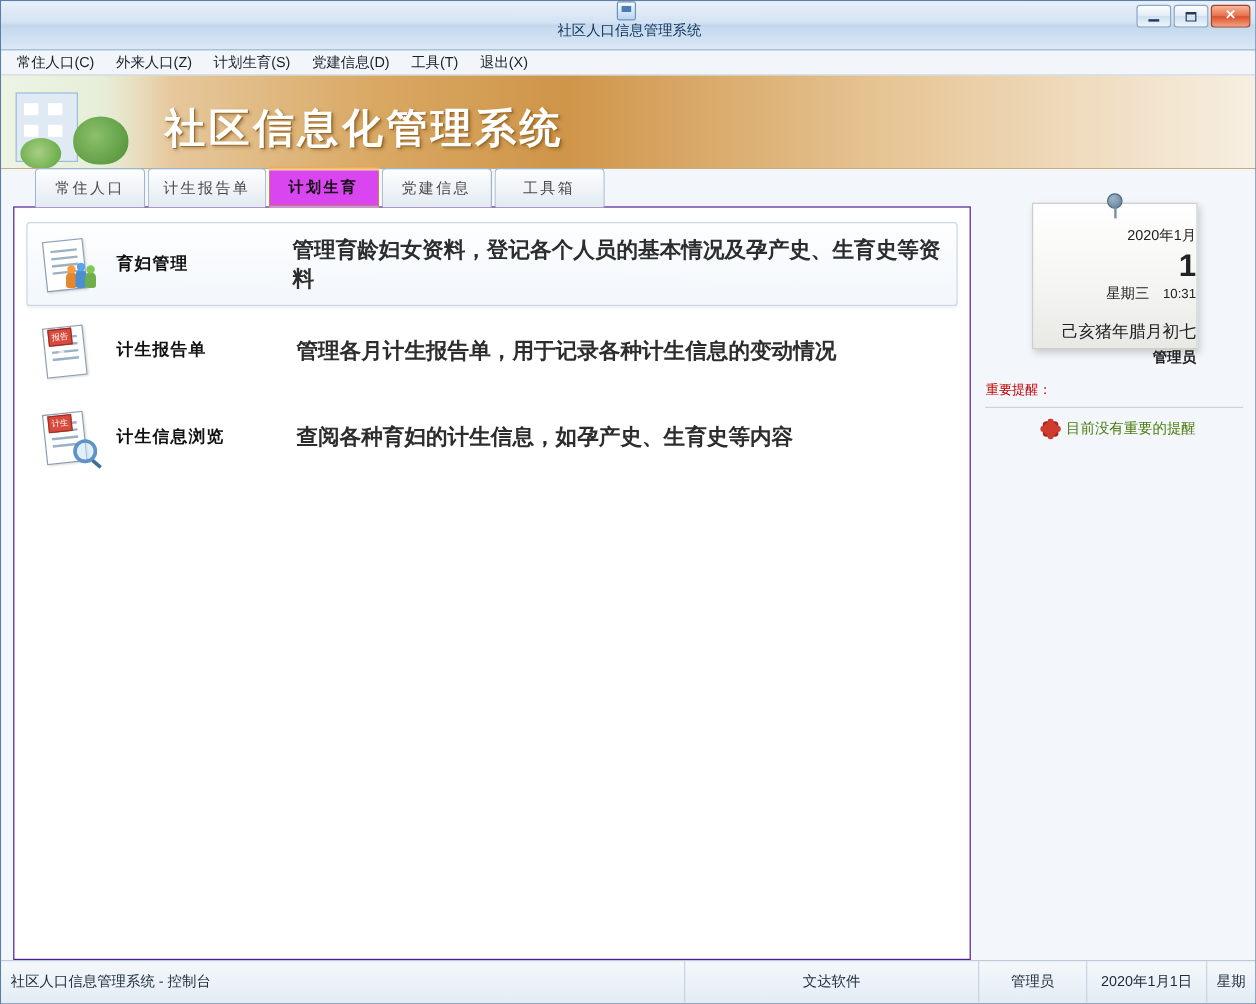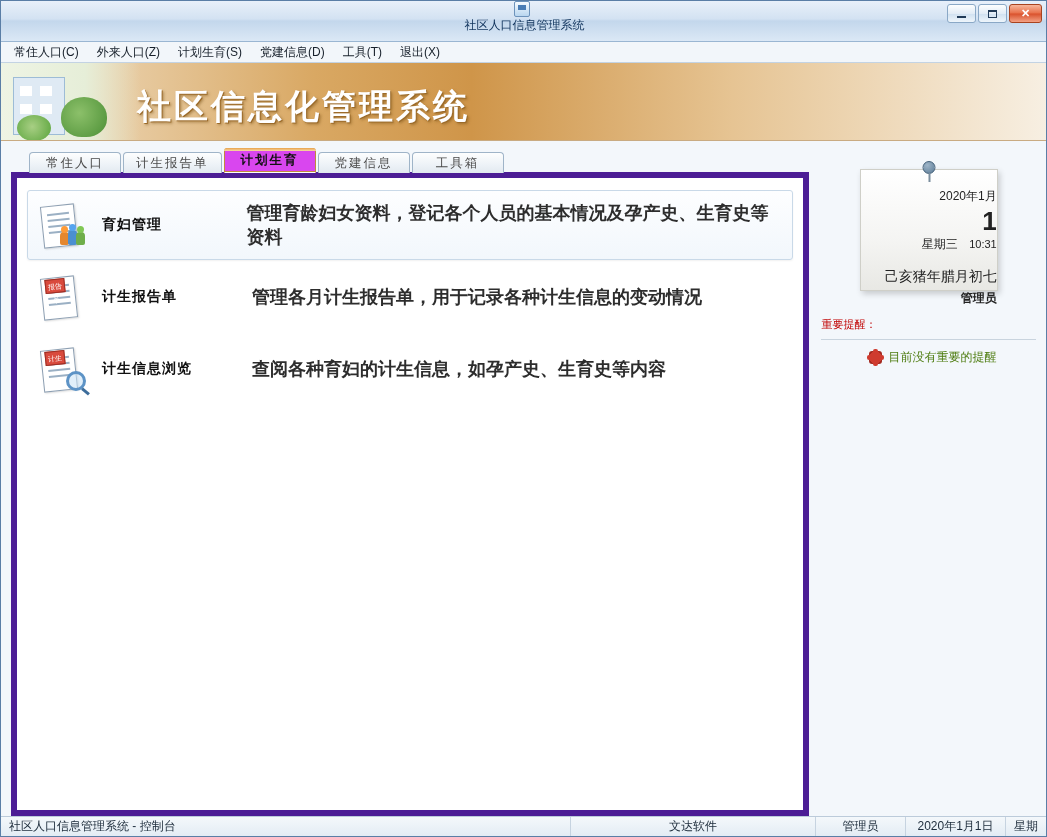--- a/index.html
+++ b/index.html
@@ -151,21 +151,21 @@
     align-items: flex-end;
     height: 24px;
     padding-left: 18px;
     position: relative;
     z-index: 2;
   }
   .tab {
     height: 21px;
     min-width: 92px;
     margin-right: 2px;
-    padding: 4px 12px;
+    padding: 16px 12px;
     font-size: 12.5px;
     color: #4a4a4a;
     background: linear-gradient(to bottom, #fdfefe 0%, #edf2f7 60%, #e2e9f0 100%);
     border: 1px solid #9fb4c8;
     border-bottom: none;
     border-radius: 4px 4px 0 0;
     display: flex; align-items: center; justify-content: center;
     letter-spacing: 2px;
   }
   .tab.active {
@@ -181,21 +181,21 @@
   }
   .tab.active:before{
     content:"";
     position:absolute; left:-1px; right:-1px; top:-1px; height:3px;
     background: linear-gradient(to bottom,#e8a14a,#f7d9a8);
     border-radius: 4px 4px 0 0;
   }
   .panel {
     flex: 1;
     background: #ffffff;
-    border: 6px solid #4c1d95;
+    border: 1px solid #4c1d95;
     margin-top: -1px;
     padding: 12px 10px 10px 10px;
     overflow: hidden;
   }
   .feature {
     display: flex;
     align-items: center;
     padding: 10px 8px;
     margin-bottom: 2px;
     border: 1px solid transparent;
@@ -320,21 +320,21 @@
   .gear-icon:before{
     content:""; position:absolute; left:-2px; top:4px; width:17px; height:5px;
     background:#cf3b2f; border-radius:2px;
   }
   .gear-icon:after{
     content:""; position:absolute; left:4px; top:-2px; width:5px; height:17px;
     background:#cf3b2f; border-radius:2px;
   }
   
   .statusbar {
-    height: 20px;
+    height: 36px;
     background: linear-gradient(to bottom,#f4f8fb,#e3ecf4);
     border-top: 1px solid #bccbda;
     display: flex;
     align-items: stretch;
     font-size: 12px;
     color: #1c2b3a;
     text-align: right;
   }
   .sb-cell {
     display: flex; align-items: center;

